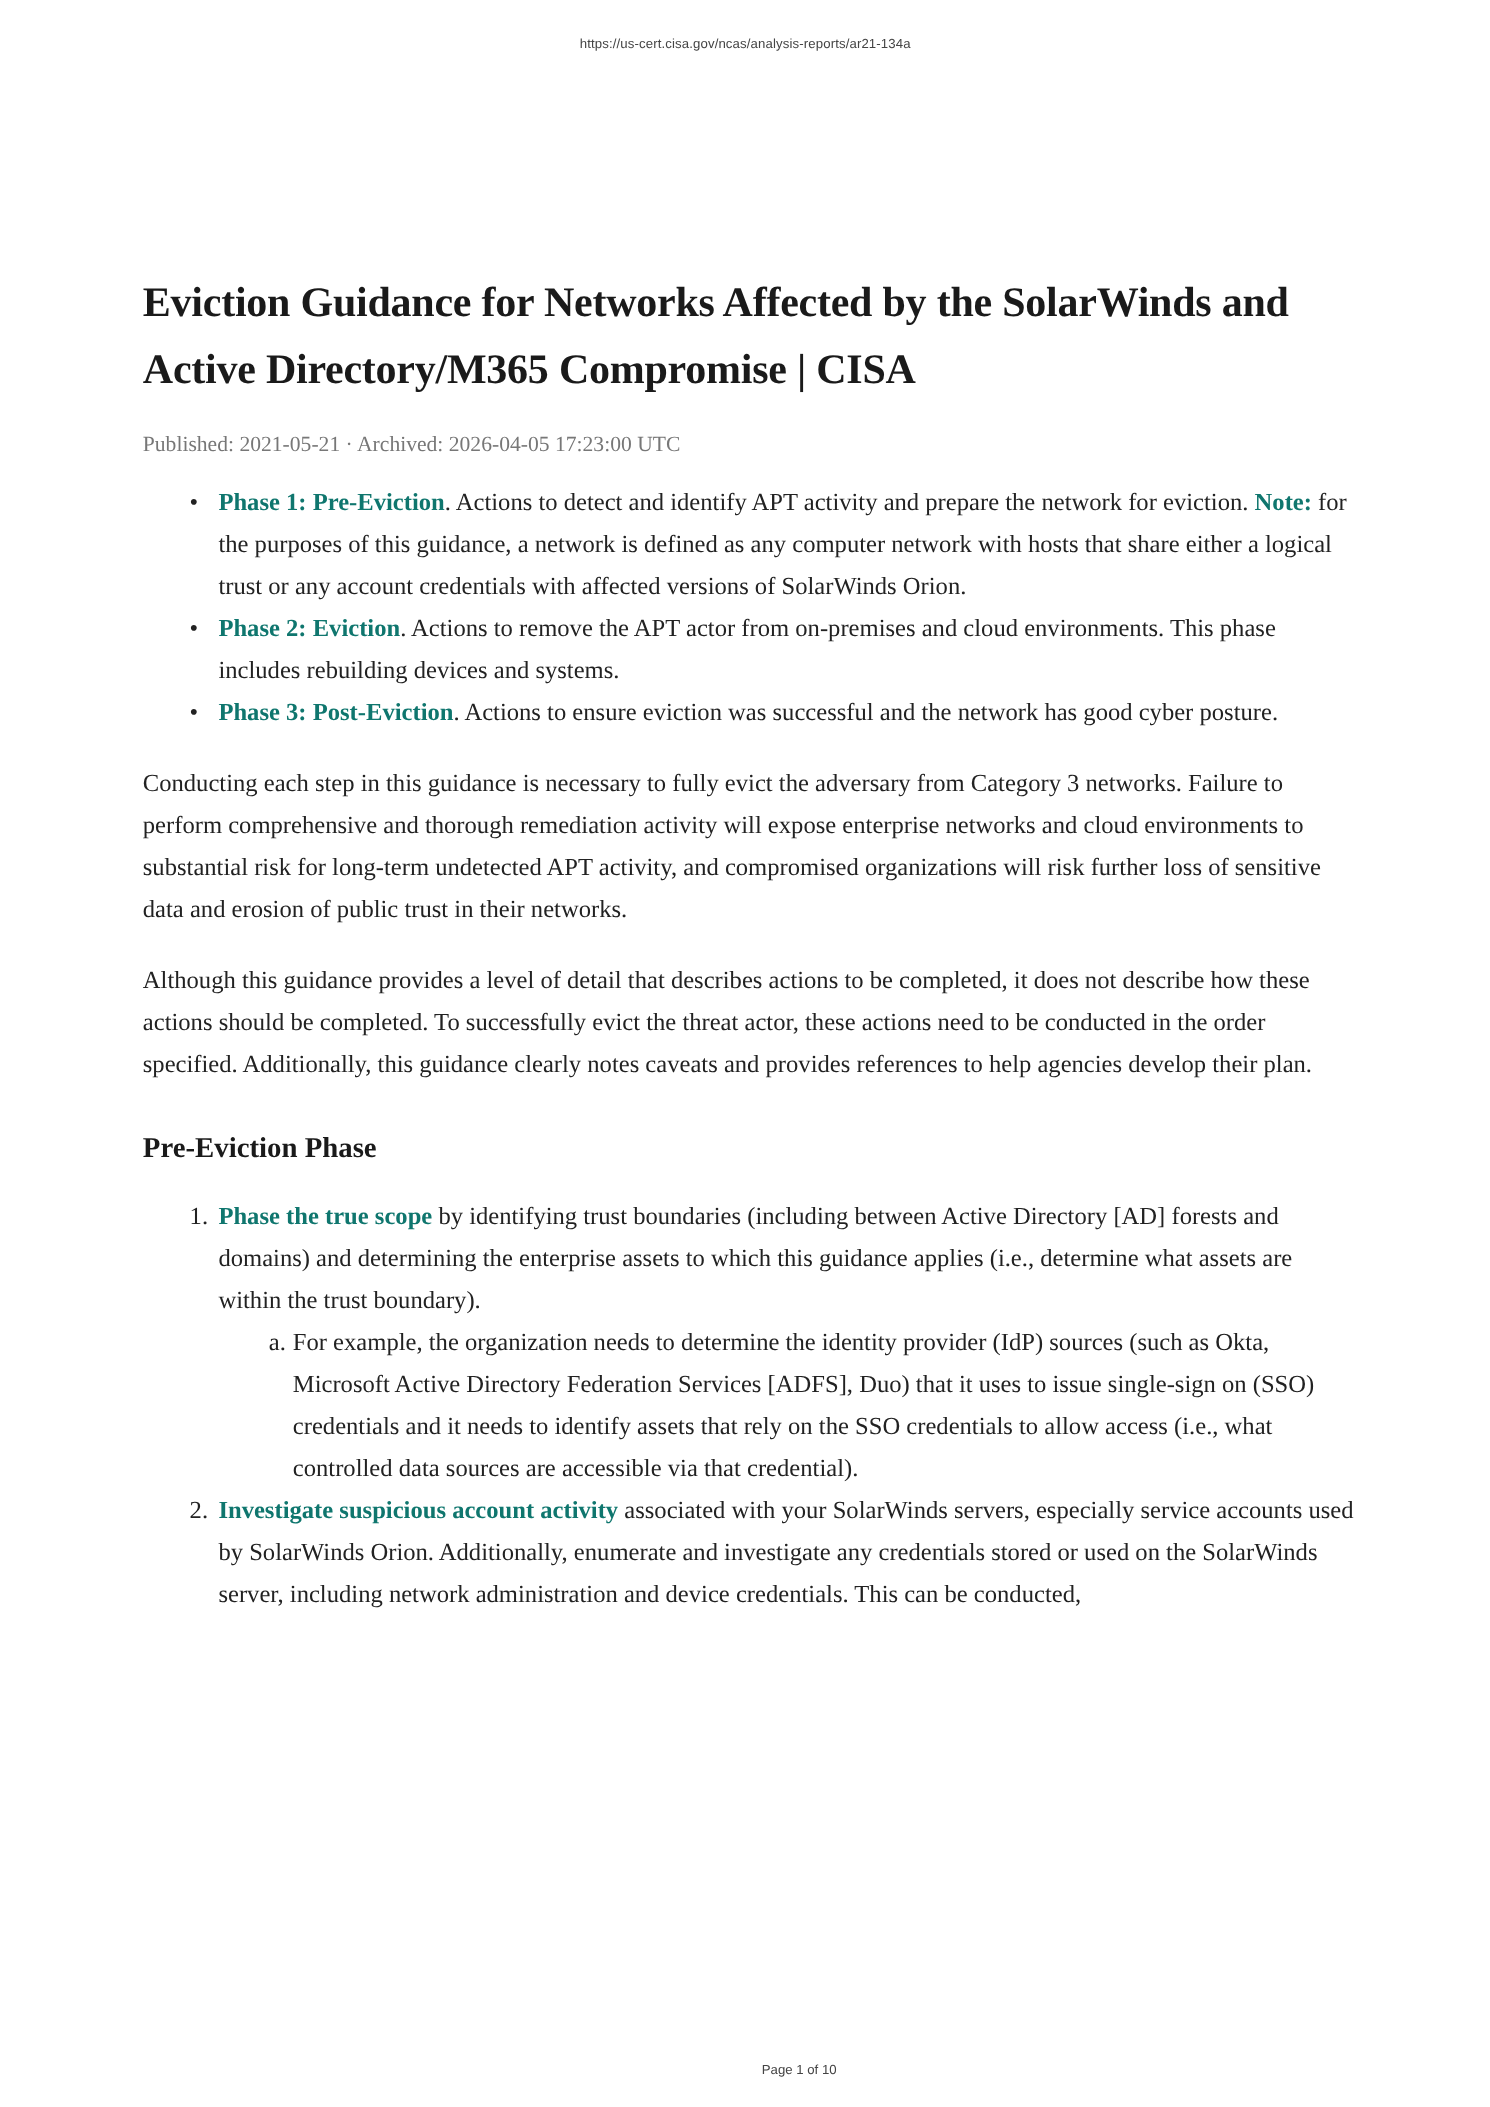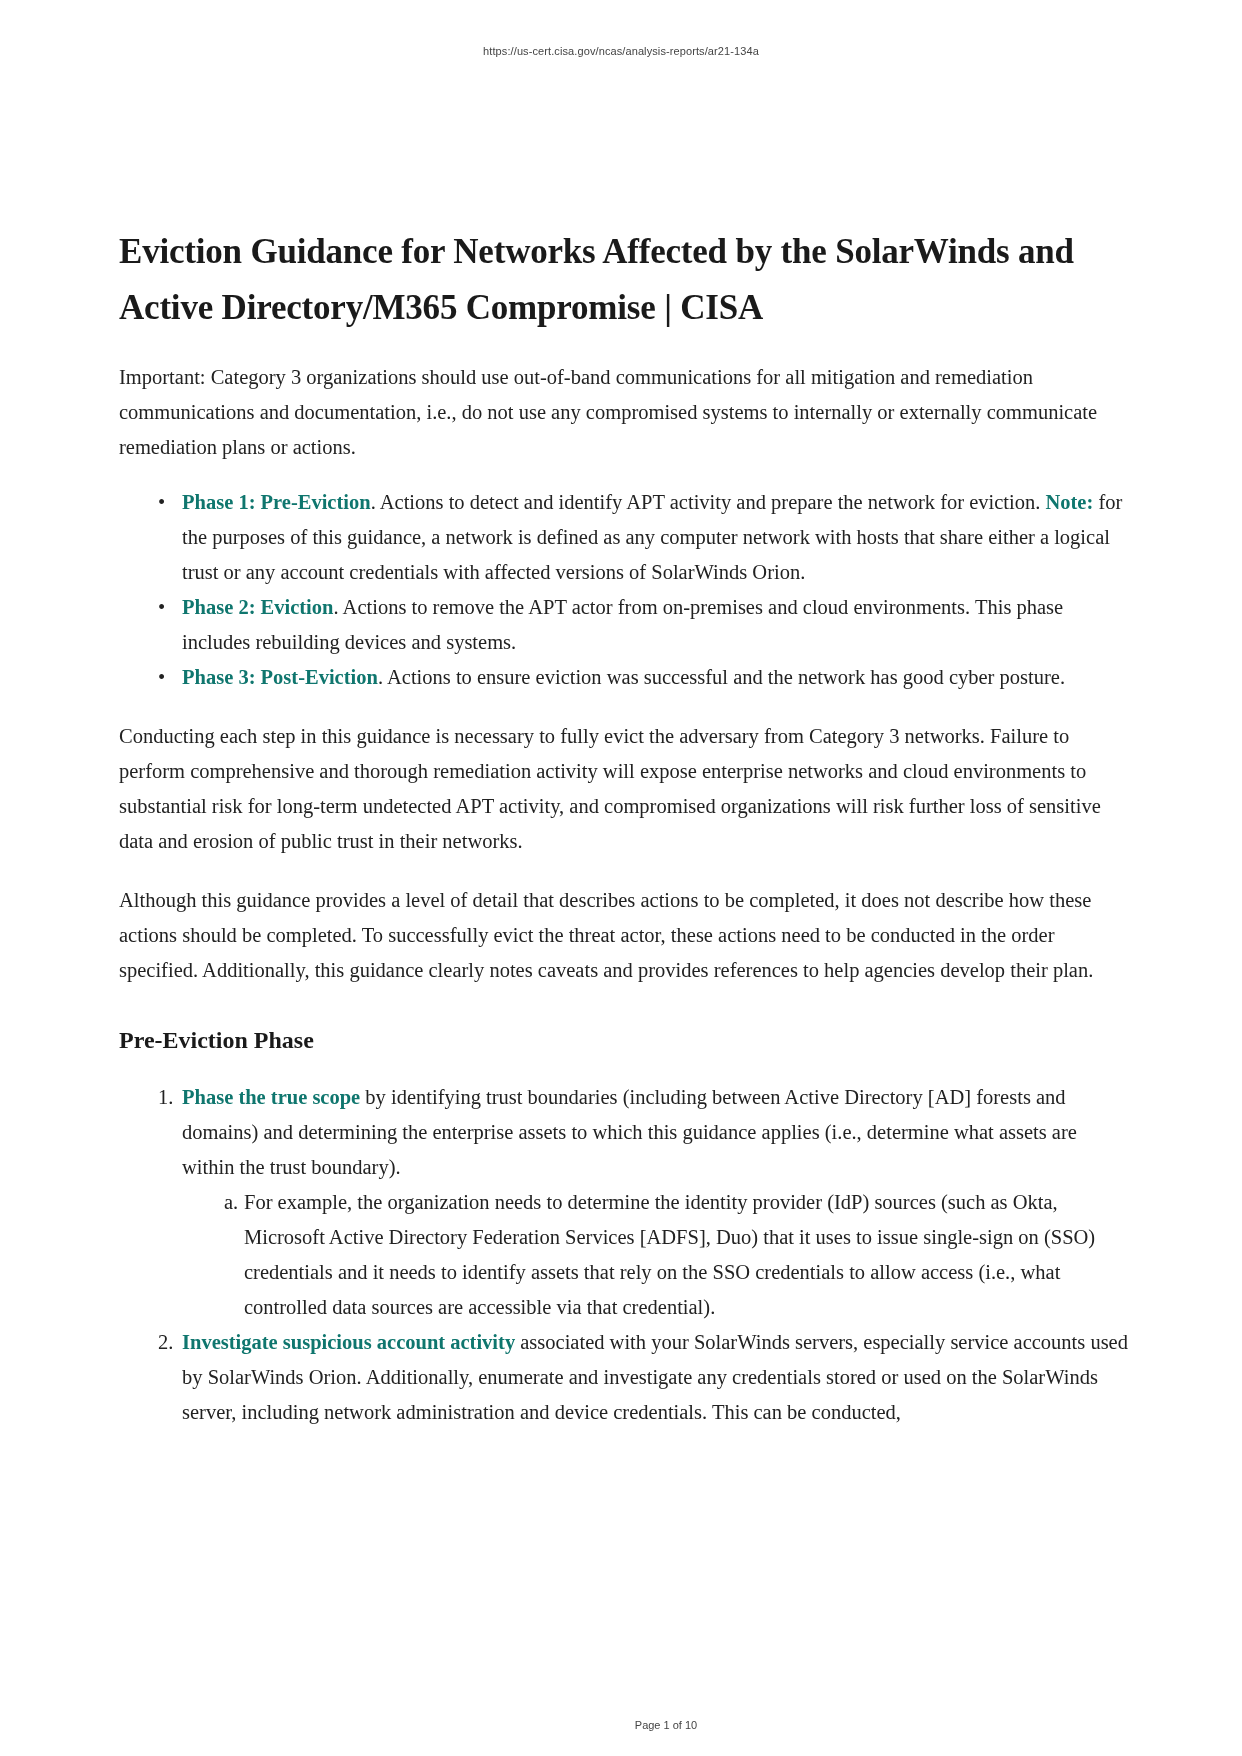--- a/index.html
+++ b/index.html
@@ -6,21 +6,21 @@
     body {
       width: 1242px;
       height: 1756px;
       position: relative;
       overflow: hidden;
       color: #222222;
       font-family: "Liberation Serif", "DejaVu Serif", serif;
     }
     .url-header {
       position: absolute;
-      top: 45px;
+      top: 31px;
       left: 0;
       width: 1242px;
       text-align: center;
       font-family: "Liberation Sans", "DejaVu Sans", sans-serif;
       font-size: 11px;
       color: #444;
       letter-spacing: 0.1px;
     }
     .page-footer {
       position: absolute;
@@ -107,22 +107,22 @@
     }
     b { font-weight: bold; color: #0f766e; }
   </style>
 </head>
 <body>
 
 <div class="url-header">https://us-cert.cisa.gov/ncas/analysis-reports/ar21-134a</div>
 
 <div class="content">
   <h1 class="title">Eviction Guidance for Networks Affected by the SolarWinds and Active Directory/M365 Compromise | CISA</h1>
+  <div class="meta">Published: 2021-05-21 · Archived: 2026-04-05 17:23:00 UTC</div>
 
-  <p class="body">Important: Category 3 organizations should use out-of-band communications for all mitigation and remediation communications and documentation, i.e., do not use any compromised systems to internally or externally communicate remediation plans or actions.</p>
 
   <ul class="phases">
     <li>
       <span class="bullet">•</span>
       <b>Phase 1: Pre-Eviction</b><span>. Actions to detect and identify APT activity and prepare the network for eviction. </span><b>Note:</b><span> for the purposes of this guidance, a network is defined as any computer network with hosts that share either a logical trust or any account credentials with affected versions of SolarWinds Orion.</span>
     </li>
     <li>
       <span class="bullet">•</span>
       <b>Phase 2: Eviction</b><span>. Actions to remove the APT actor from on-premises and cloud environments. This phase includes rebuilding devices and systems.</span>
     </li>

